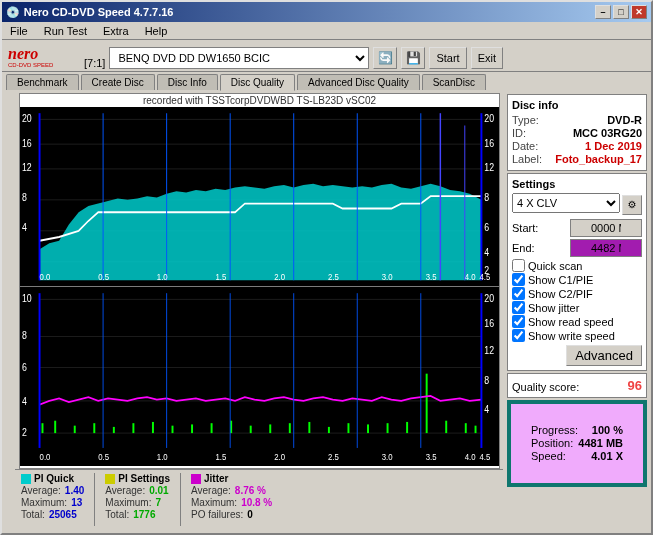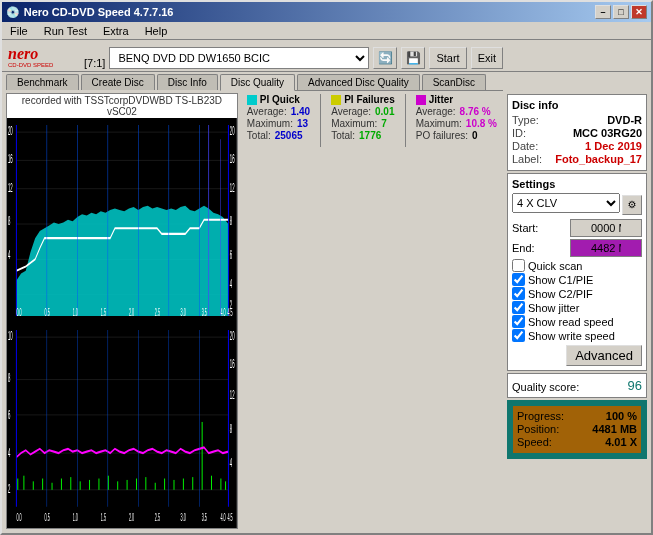--- a/index.html
+++ b/index.html
@@ -211,28 +211,28 @@
       border: 1px solid #808080;
       padding: 4px;
       font-size: 11px;
     }
     .quality-row {
       display: flex;
       justify-content: space-between;
       align-items: flex-end;
     }
     .quality-score {
-      color: #0f766e;
-      font-weight: normal;
+      color: #ef4444;
+      font-weight: bold;
       font-size: 13px;
     }
     .progress-section {
-      background: #a16207;
-      border: 6px solid #0f766e;
-      padding: 4px;
+      background: #f0abfc;
+      border: 4px solid #0f766e;
+      padding: 20px;
       font-size: 11px;
     }
     .stats-bar {
       display: flex;
       background: #d4d0c8;
       border-top: 1px solid #808080;
       padding: 3px 6px;
       gap: 8px;
       font-size: 10px;
       height: 60px;
@@ -272,21 +272,23 @@
       border: 1px solid #808080;
       margin: 3px 3px 0 4px;
       overflow: hidden;
     }
     .inner-content {
       display: flex;
       height: calc(535px - 20px - 18px - 32px - 26px);
     }
     .left-content {
       display: flex;
+      flex-direction: column;
       flex: 1;
+      margin-left: 13px;
     }
   </style>
 </head>
 <body>
 
 <div class="window">
 
   <div class="title-bar">
     <div class="title-bar-left">
       <span>💿</span>
@@ -478,21 +480,21 @@
           </div>
           <div class="stat-row">
             <span class="stat-key">Total:</span>
             <span class="stat-val blue">25065</span>
           </div>
         </div>
         <div class="divider"></div>
         <div class="stat-block">
           <div class="stat-legend">
             <div class="legend-box" style="background:#cccc00;"></div>
-            <span>PI Failures</span>
+            <span>PI Settings</span>
           </div>
           <div class="stat-row">
             <span class="stat-key">Average:</span>
             <span class="stat-val green">0.01</span>
           </div>
           <div class="stat-row">
             <span class="stat-key">Maximum:</span>
             <span class="stat-val green">7</span>
           </div>
           <div class="stat-row">

